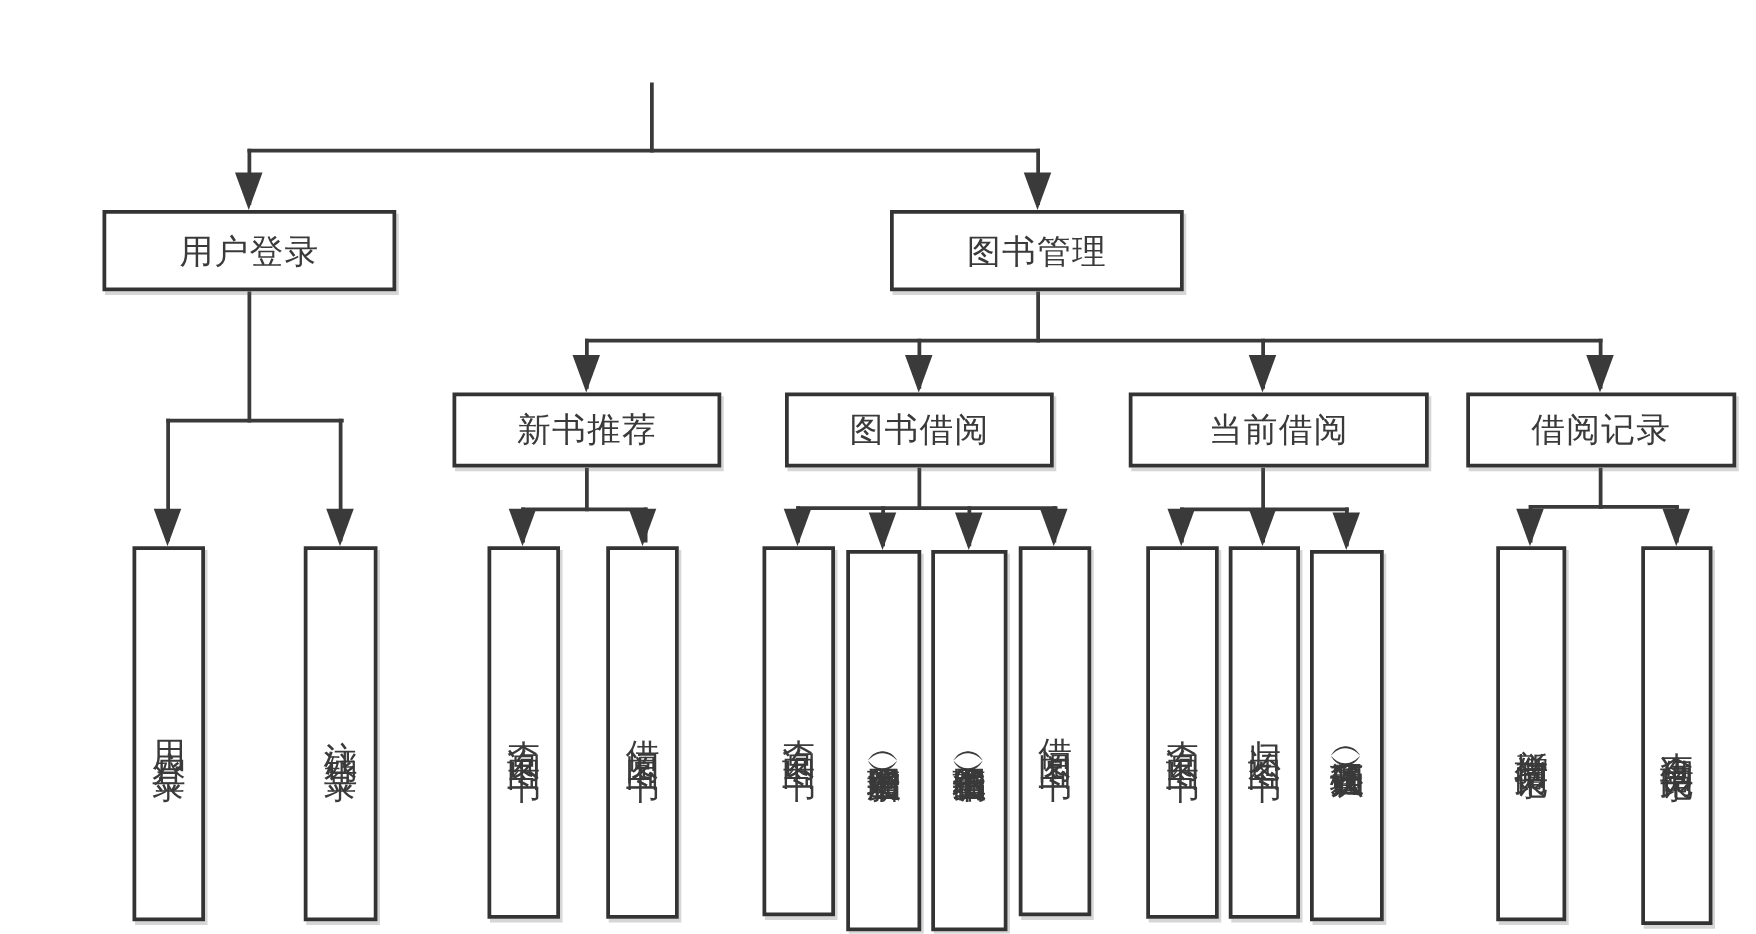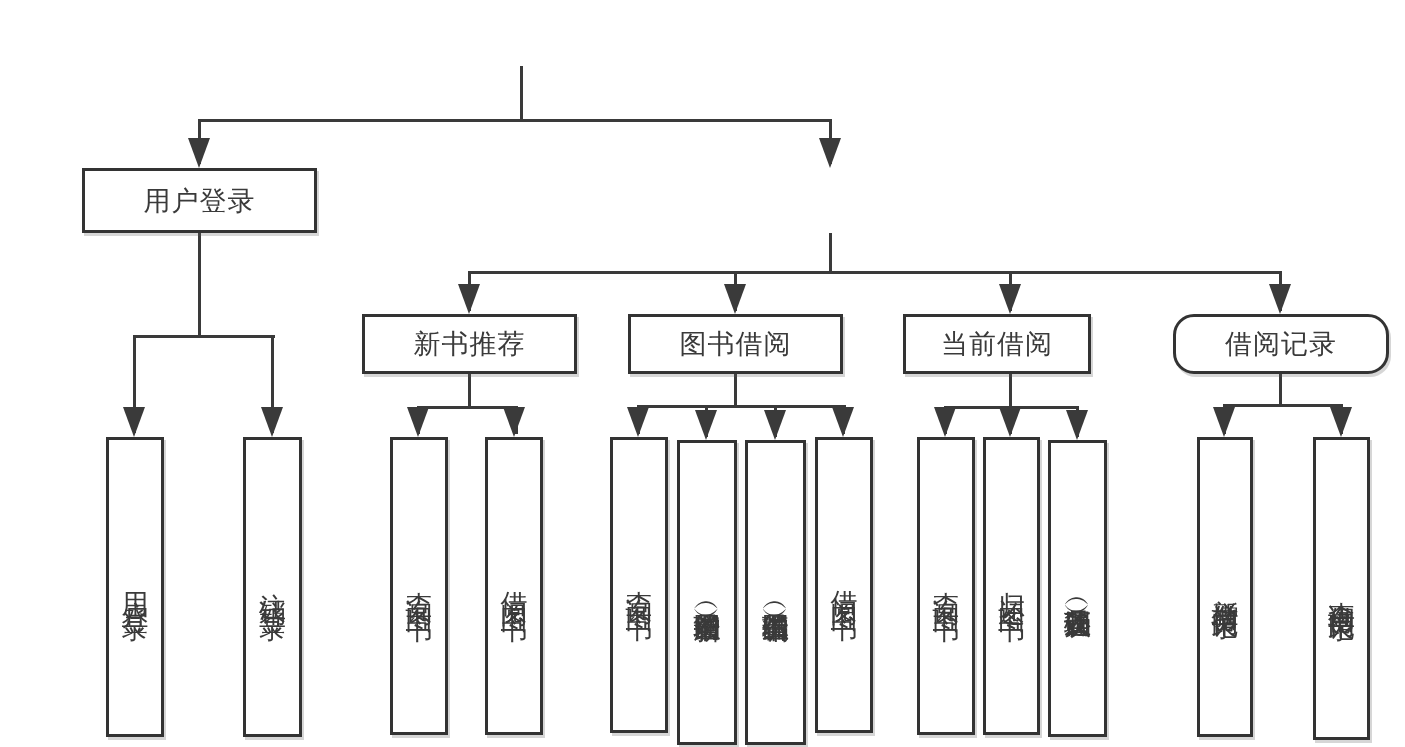--- a/index.html
+++ b/index.html
@@ -114,30 +114,33 @@
     <div class="arrow" style="left: 764px; top: 410px;"></div>
     <div class="arrow" style="left: 832px; top: 407px;"></div>
     <div class="arrow" style="left: 934px; top: 407px;"></div>
     <div class="arrow" style="left: 999px; top: 407px;"></div>
     <div class="arrow" style="left: 1066px; top: 410px;"></div>
     <div class="arrow" style="left: 1213px; top: 407px;"></div>
     <div class="arrow" style="left: 1330px; top: 407px;"></div>
     <div class="node" style="left: 82px; top: 168px; width: 235px; height: 65px;">
       <span class="node-label">用户登录</span>
     </div>
+    <div class="node" style="left: 712px; top: 168px; width: 235px; height: 65px;">
+      <span class="node-label">图书管理</span>
+    </div>
     <div class="node" style="left: 628px; top: 314px; width: 215px; height: 60px;">
       <span class="node-label">图书借阅</span>
     </div>
     <div class="node" style="left: 362px; top: 314px; width: 215px; height: 60px;">
       <span class="node-label">新书推荐</span>
     </div>
-    <div class="node" style="left: 903px; top: 314px; width: 188px; height: 60px;">
+    <div class="node" style="left: 903px; top: 314px; width: 240px; height: 60px;">
       <span class="node-label">当前借阅</span>
     </div>
-    <div class="node" style="left: 1173px; top: 314px; width: 216px; height: 60px; border-radius: 21px;">
+    <div class="node" style="left: 1173px; top: 314px; width: 216px; height: 60px;">
       <span class="node-label">借阅记录</span>
     </div>
     <div class="node vertical" style="left: 106px; top: 437px; width: 58px; height: 300px;">
       <span class="node-label" style="letter-spacing: 8px;">用户登录</span>
     </div>
     <div class="node vertical" style="left: 243px; top: 437px; width: 59px; height: 300px;">
       <span class="node-label" style="letter-spacing: 8px;">注销登录</span>
     </div>
     <div class="node vertical" style="left: 390px; top: 437px; width: 58px; height: 298px;">
       <span class="node-label" style="letter-spacing: 8px;">查询图书</span>

